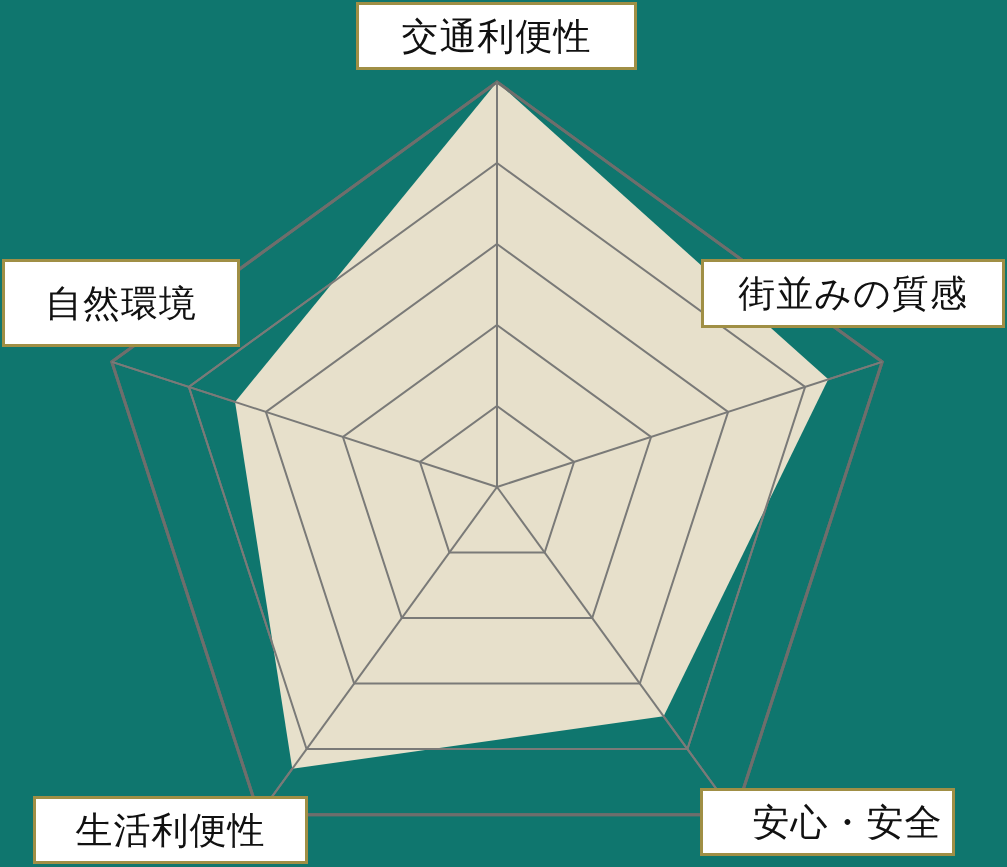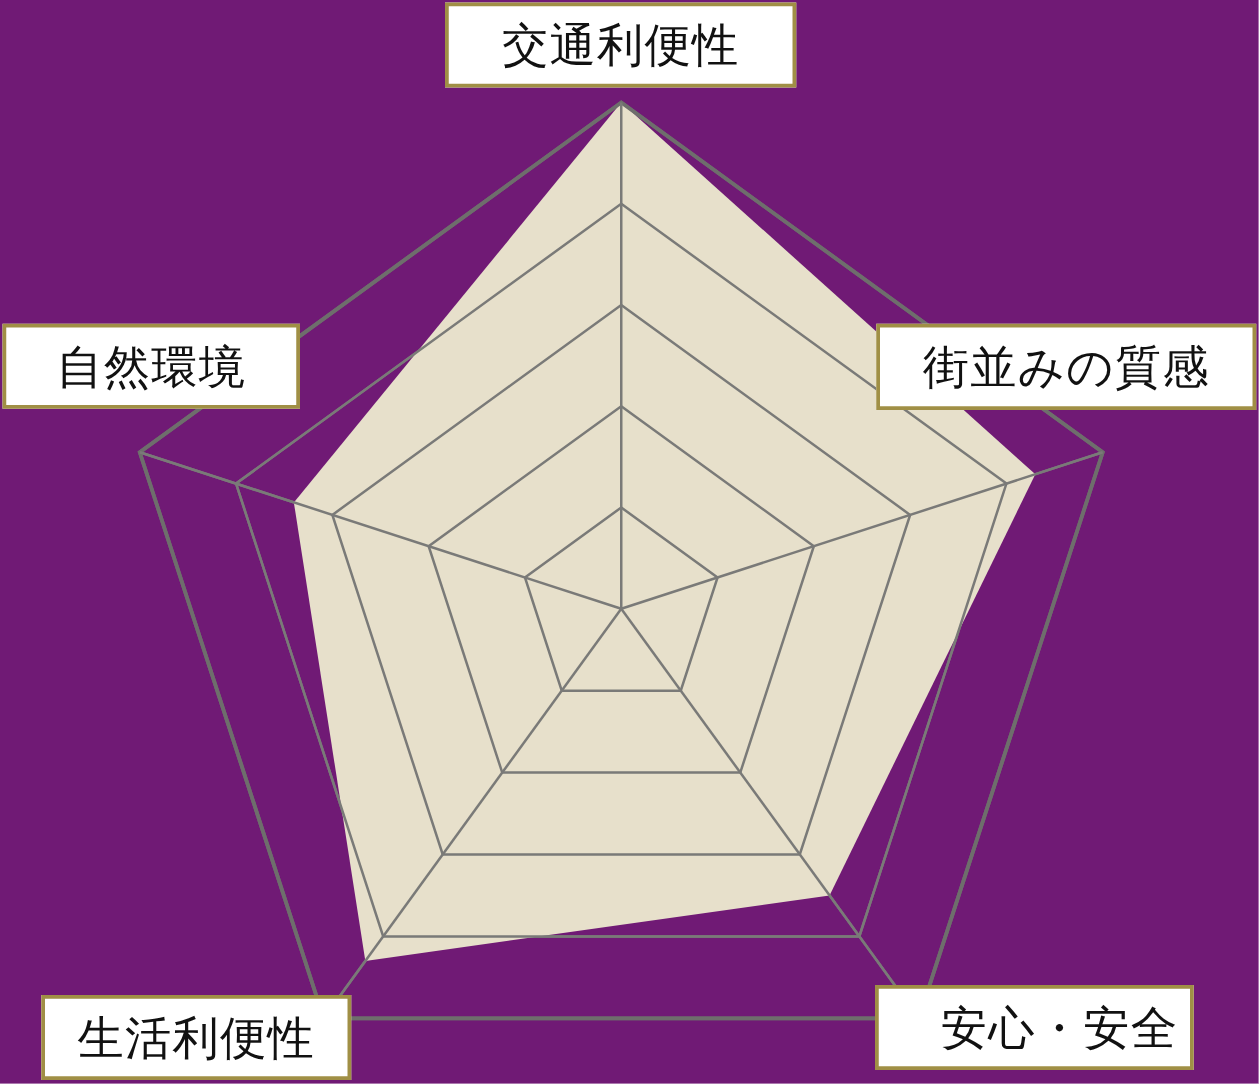--- a/index.html
+++ b/index.html
@@ -8,21 +8,21 @@
     padding: 0;
     background: #ffffff;
   }
   body {
     font-family: "Liberation Sans", "DejaVu Sans", sans-serif;
   }
   #stage {
     position: relative;
     width: 1007px;
     height: 867px;
-    background: #701a75;
+    background: #0f766e;
     overflow: hidden;
   }
   #radar-svg {
     position: absolute;
     left: 0;
     top: 0;
     width: 1007px;
     height: 867px;
   }
   .axis-label-box {
@@ -37,22 +37,22 @@
     font-size: 37px;
     line-height: 1;
     color: #111111;
     letter-spacing: 1px;
     font-weight: 400;
     z-index: 5;
     font-family: "DejaVu Sans", "Liberation Sans", sans-serif;
   }
   .lbl-top      { left: 356px;  top: 2px;   width: 281px; height: 68px; }
   .lbl-right    { left: 701px;  top: 259px; width: 304px; height: 69px; }
-  .lbl-left     { left: 2px;    top: 259px; width: 238px; height: 68px; justify-content: center; }
-  .lbl-botleft  { left: 33px;   top: 796px; width: 248px; height: 68px; }
+  .lbl-left     { left: 2px;    top: 259px; width: 238px; height: 88px; justify-content: center; }
+  .lbl-botleft  { left: 33px;   top: 796px; width: 275px; height: 68px; }
   .lbl-botright { left: 700px;  top: 788px; width: 255px; height: 68px; padding-left: 40px; }
 </style>
 </head>
 <body>
 
 <div id="stage">
 
   <svg id="radar-svg" viewBox="0 0 1007 867">
     <g id="grid-rings">
         <polygon points="497.00,406.00 574.04,461.97 544.61,552.53 449.39,552.53 419.96,461.97" fill="none" stroke="#7a7a78" stroke-width="2"></polygon>

